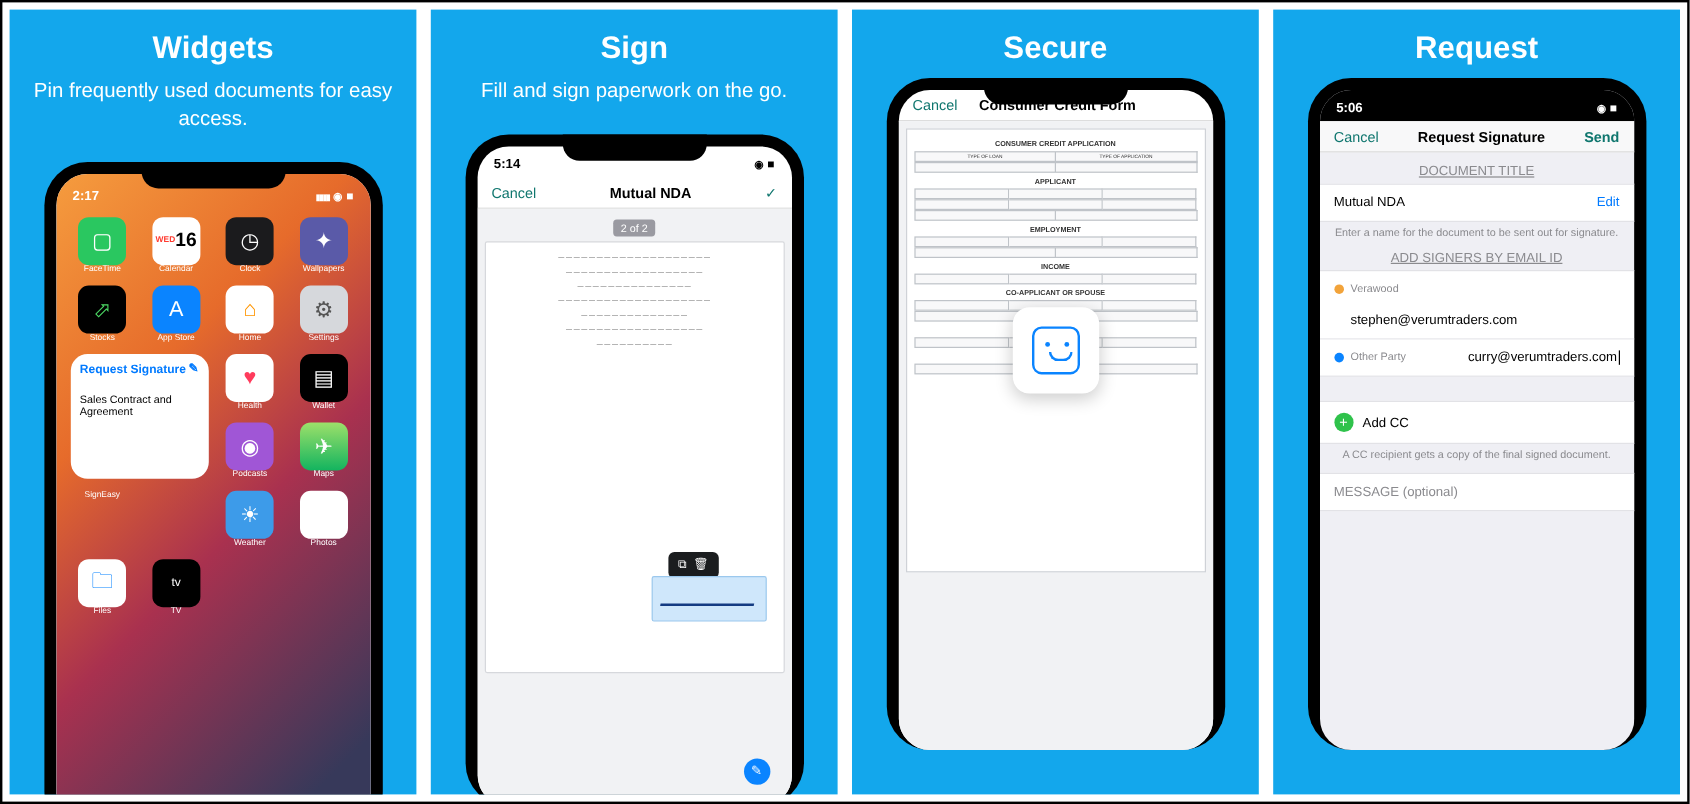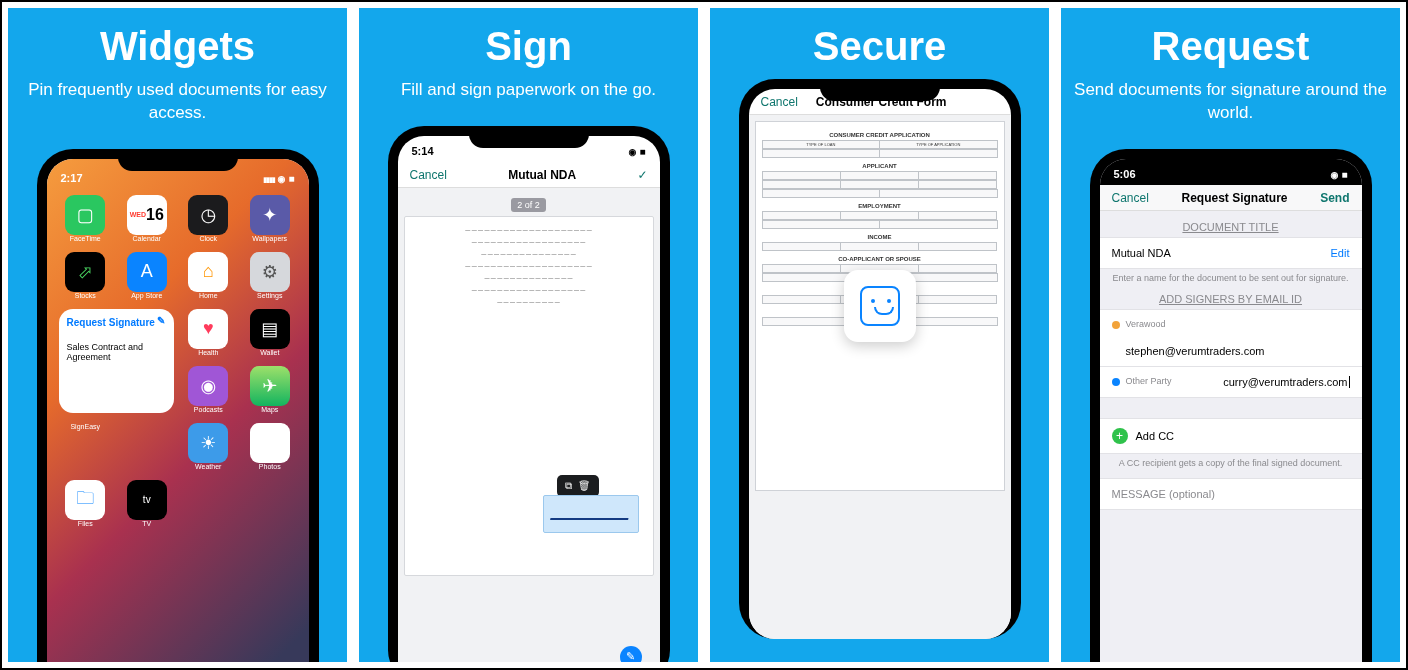--- a/index.html
+++ b/index.html
@@ -19,21 +19,21 @@
     flex: 1;
     display: flex;
     flex-direction: column;
     align-items: center;
     padding-top: 16px;
     color: #fff;
     text-align: center;
     overflow: hidden;
   }
   .panel-title {
-    font-size: 40px;
+    font-size: 26px;
     font-weight: 700;
     margin-bottom: 10px;
   }
   .panel-sub {
     font-size: 17px;
     line-height: 1.35;
     margin-bottom: 24px;
     padding: 0 10px;
   }
 
@@ -423,21 +423,20 @@
             <div class="faceid-glyph"></div>
           </div>
         </div>
       </div>
     </div>
   </div>
 </div>
 
 <div class="panel">
   <div class="panel-title">Request</div>
-  <div class="panel-sub">Send documents for signature around the world.</div>
 
   <div class="phone">
     <div class="notch"></div>
     <div class="screen">
       <div class="req-screen">
         <div class="status-bar" style="background:#000">
           <span>5:06</span>
           <span class="status-ind">
               <span class="wifi"></span>
               <span class="batt"></span>

